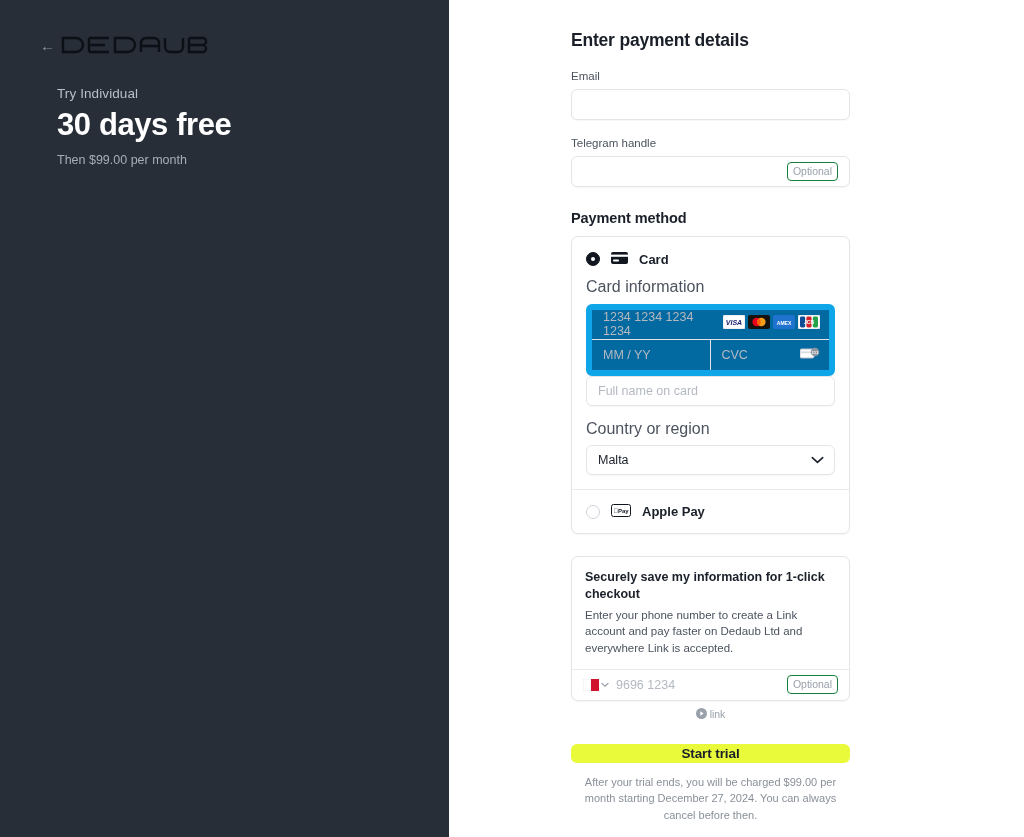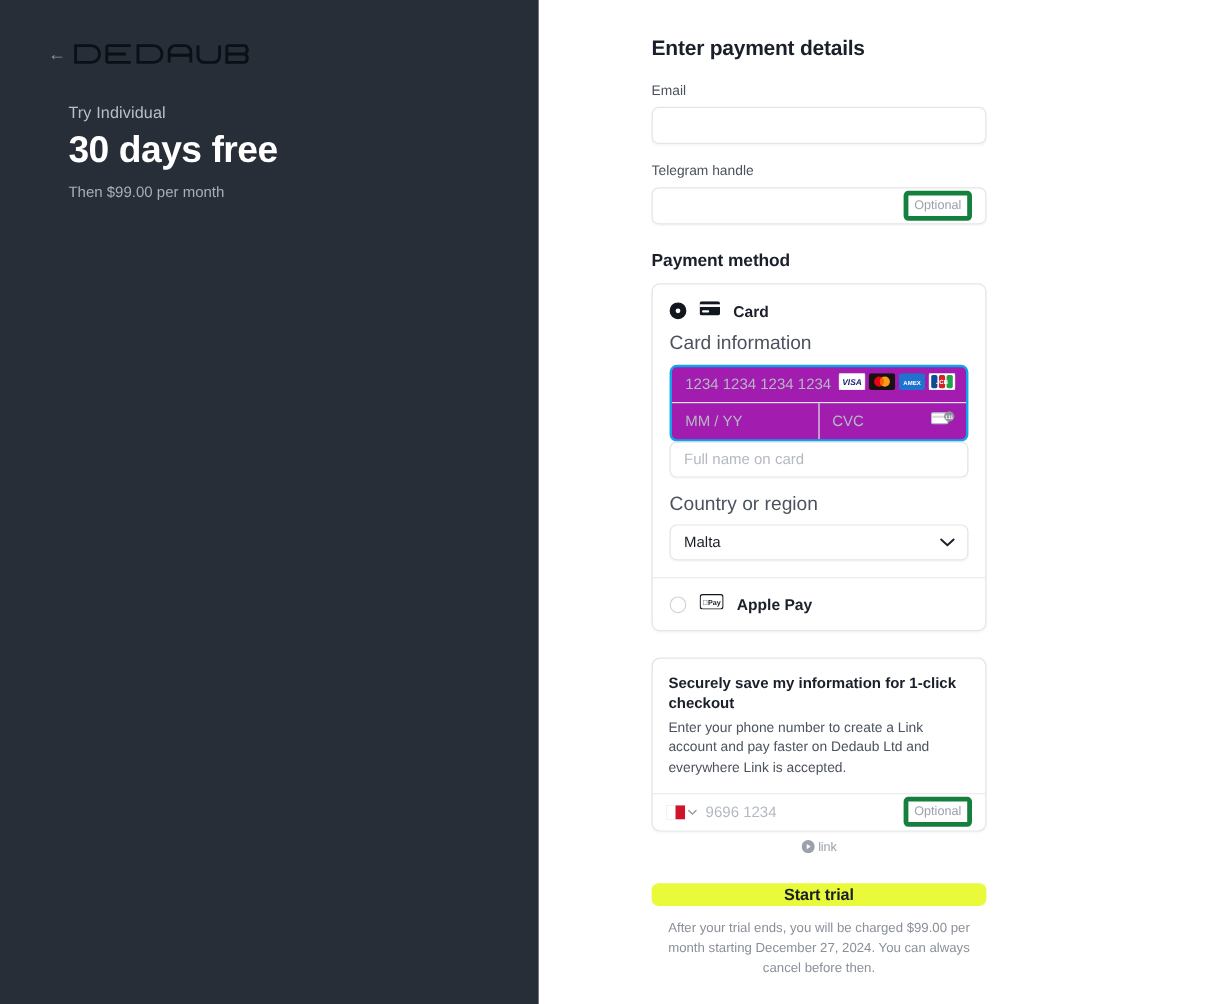--- a/index.html
+++ b/index.html
@@ -40,41 +40,41 @@
   .plan-then {
     color: #a7aeb8; font-size: 12.5px; margin-top: 6px; line-height: 1.5;
   }
 
   
   .right {
     flex: 1 1 auto; height: 837px; background: #ffffff;
     position: relative;
   }
   .form {
-    position: absolute; left: 50px; top: 30px;
+    position: absolute; left: 78px; top: 30px;
     width: 323px;
     padding-left: 44px;
   }
   .form-title {
     font-size: 17.5px; font-weight: 700; color: #1a1f29;
     letter-spacing: -0.2px; margin-bottom: 17px;
   }
   .field-label {
     font-size: 11.5px; color: #4c535e; margin-bottom: 5px;
     line-height: 1.4;
   }
   .input-box {
     height: 31px; border: 1px solid #e3e5e8; border-radius: 6px;
     background: #fff; box-shadow: 0 1px 1px rgba(16,24,40,0.03);
     display: flex; align-items: center; padding: 0 11px;
     font-size: 13px; color: #1a1f29; position: relative;
   }
   .mb16 { margin-bottom: 15px; }
   .optional-badge {
-    margin-left: auto; border: 4px solid #15803d; border-radius: 4px;
+    margin-left: auto; border: 1px solid #15803d; border-radius: 4px;
     padding: 1px 5px; font-size: 10.5px; color: #9aa1ab;
     background: #fff; line-height: 1.45;
   }
 
   .section-title {
     font-size: 14.5px; font-weight: 700; color: #1a1f29;
     margin-top: 23px; margin-bottom: 10px; letter-spacing: -0.1px;
   }
 
   
@@ -97,22 +97,22 @@
     background: #11161f; border-color: #11161f;
     display: flex; align-items: center; justify-content: center;
   }
   .radio-dot { width: 4.5px; height: 4.5px; border-radius: 50%; background: #fff; }
   .pm-label { font-size: 13px; font-weight: 700; color: #1a1f29; }
 
   .pm-body { padding: 4px 14px 14px 14px; }
   .sub-label { font-size: 16px; color: #4c535e; margin-bottom: 5px; line-height: 1.4; }
 
   .card-group {
-    border: 2px solid #0ea5e9; border-radius: 6px; overflow: hidden;
-    box-shadow: 0 1px 1px rgba(16,24,40,0.03); background: #a21caf;
+    border: 6px solid #0ea5e9; border-radius: 6px; overflow: hidden;
+    box-shadow: 0 1px 1px rgba(16,24,40,0.03); background: #0369a1;
   }
   .card-num-row {
     height: 30px; display: flex; align-items: center; padding: 0 9px 0 11px;
     border-bottom: 1px solid #e3e5e8;
   }
   .ph { font-size: 12.5px; color: #b4b9c1; }
   .brands { margin-left: auto; display: flex; gap: 3px; align-items: center; }
   .exp-cvc-row { display: flex; height: 30px; }
   .exp-cell {
     flex: 1 1 50%; display: flex; align-items: center; padding: 0 11px;

